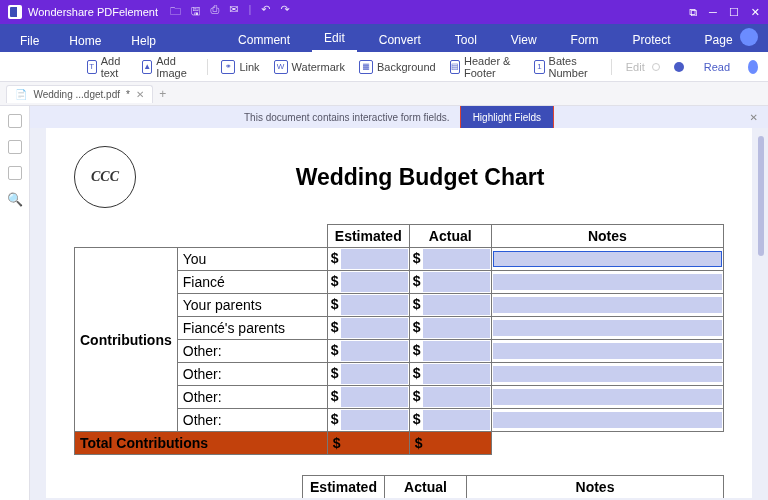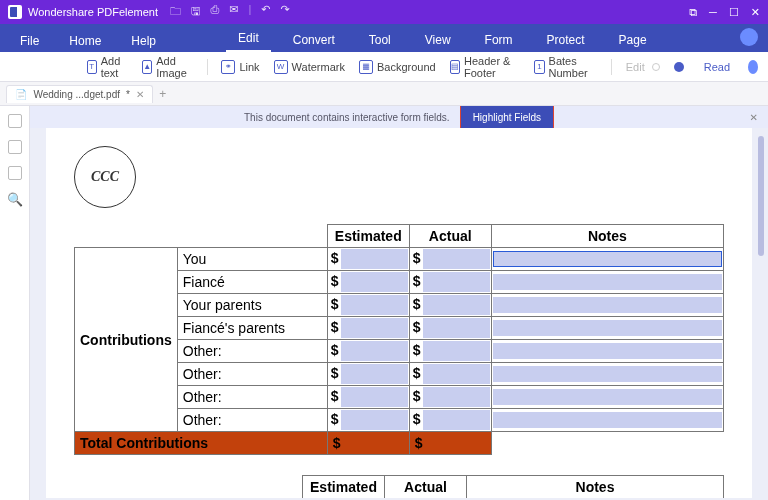--- a/index.html
+++ b/index.html
@@ -81,20 +81,21 @@
     <span>☐</span>
     <span>✕</span>
   </div>
 </div>
 
 <div class="menubar">
   <div class="m-item top">File</div>
   <div class="m-item top">Home</div>
   <div class="m-item top">Help</div>
   <div style="width:40px"></div>
+  <div class="m-item">Comment</div>
   <div class="m-item active">Edit</div>
   <div class="m-item">Convert</div>
   <div class="m-item">Tool</div>
   <div class="m-item">View</div>
   <div class="m-item">Form</div>
   <div class="m-item">Protect</div>
   <div class="m-item">Page</div>
   <div class="avatar"></div>
 </div>
 
@@ -163,20 +164,21 @@
       <span>This document contains interactive form fields.</span>
       <span class="hl-btn">Highlight Fields</span>
       <span class="close-notice">✕</span>
     </div>
     <div class="scrollbar"></div>
     <div class="page">
       <div class="header">
         <div class="seal">
             <div class="seal-inner">CCC</div>
           </div>
+        <div class="title">Wedding Budget Chart</div>
       </div>
 
       <table>
         <tbody>
             <tr>
           <td class="no-border"></td>
               <td class="no-border"></td>
           <th class="amt">Estimated</th>
           <th class="amt">Actual</th>
           <th>Notes</th>

